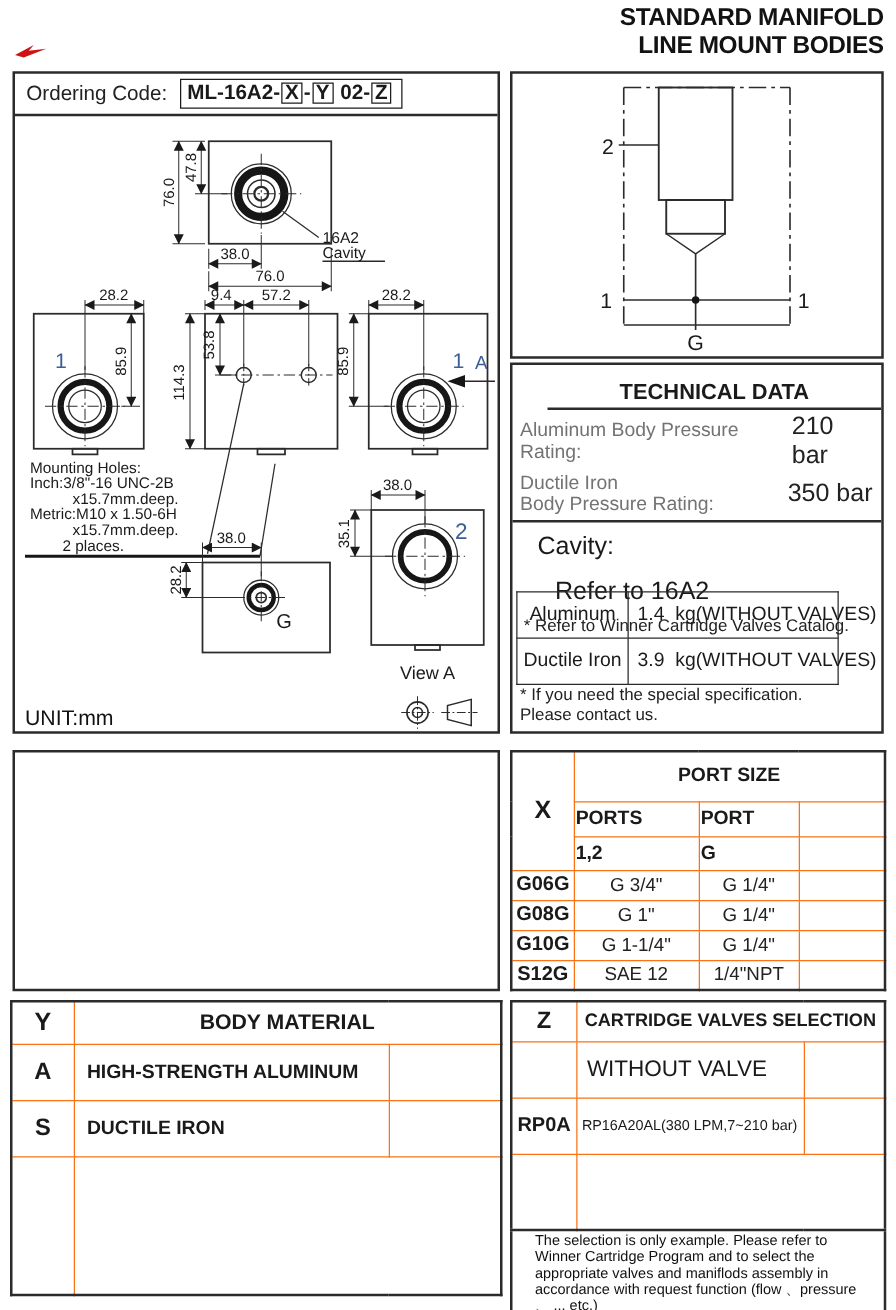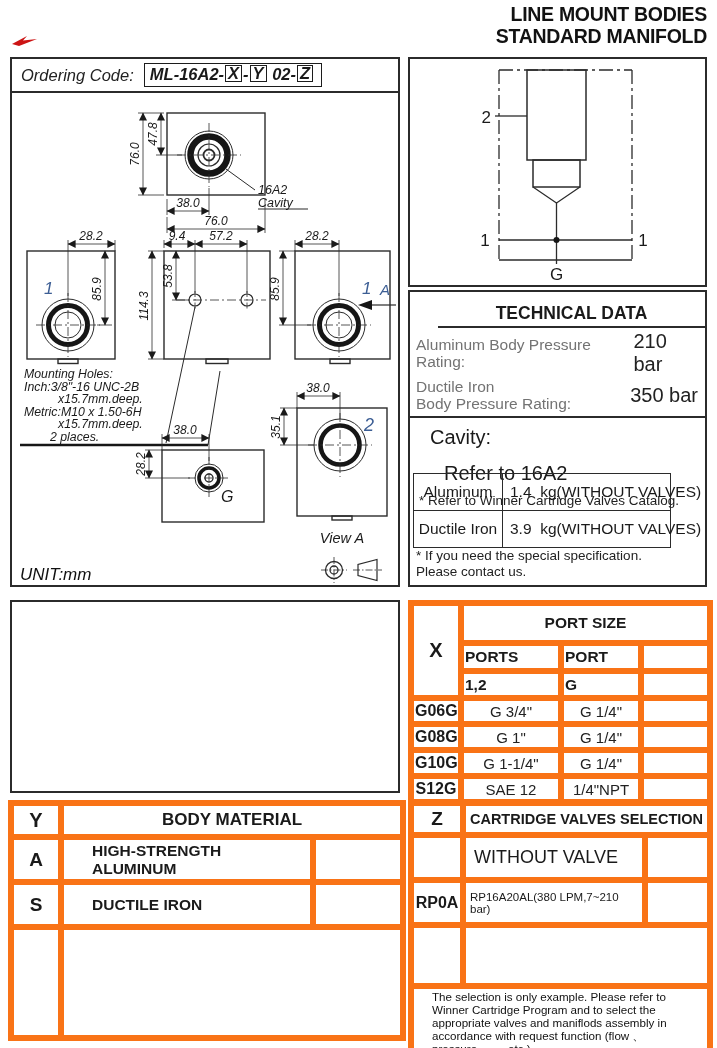--- a/index.html
+++ b/index.html
@@ -9,61 +9,61 @@
   }
   .abs{position:absolute;}
   .box{position:absolute;border:2px solid #2b2b2b;background:#fff;box-sizing:border-box;}
   .page-title{
     position:absolute;top:3px;right:10px;text-align:right;
     font-weight:bold;font-size:19.5px;line-height:22px;letter-spacing:-0.3px;color:#121212;
   }
   
   .order-row{display:flex;align-items:center;height:34px;border-bottom:2px solid #2b2b2b;box-sizing:border-box;}
   .order-label{font-size:16.5px;padding:0 10px 0 9px;color:#222;}
-  .order-codebox{border:1.6px solid #1c1c1c;padding:1px 7px 2px 5px;font-weight:bold;font-size:16.5px;display:inline-flex;align-items:flex-start;white-space:pre;}
+  .order-codebox{border:1.6px solid #1c1c1c;padding:1px 7px 2px 5px;font-weight:bold;font-size:16.5px;display:inline-flex;align-items:center;white-space:pre;}
   .boxed-letter{border:1.6px solid #1c1c1c;padding:0 2px;margin:0 1px;line-height:15px;display:inline-block;}
   
   .td-title{font-weight:bold;font-size:17.5px;text-align:center;padding:11px 0 2px;border-bottom:2px solid #2b2b2b;margin-left:28px;}
   .td-row{display:flex;justify-content:space-between;align-items:center;padding:2px 7px 0 6px;}
   .td-label{font-size:15.5px;color:#737373;white-space:pre-line;line-height:17px;}
   .td-value{font-size:20px;color:#222;}
   .td-sep{border-bottom:2px solid #2b2b2b;margin-top:4px;}
   .cavity-label{font-size:20px;padding:8px 0 0 20px;}
   .cavity-value{font-size:20px;padding:13px 0 0 34px;}
   .cavity-note{font-size:13.5px;padding:8px 0 0 9px;color:#222;}
   .wt-table{position:absolute;left:3px;right:3px;top:181px;border-collapse:collapse;width:258px;table-layout:fixed;}
   .wt-table td{border:1.5px solid #2b2b2b;height:34px;font-size:15.5px;}
   .wt-mat{width:86px;text-align:center;}
   .wt-val{padding-left:7px;white-space:pre;}
   .td-foot{position:absolute;left:6px;top:256px;font-size:13.5px;line-height:16px;white-space:pre-line;color:#222;}
   
   table.dt{border-collapse:collapse;table-layout:fixed;background:#fff;}
-  table.dt td{border:6px solid #f97316;overflow:hidden;}
+  table.dt td{border:1px solid #f97316;overflow:hidden;}
   .b2{border:2px solid #2b2b2b;}
   .hdr-x{font-weight:bold;font-size:20px;text-align:center;}
   .hdr-title{font-weight:bold;font-size:15.5px;text-align:center;}
   .sub-h{font-weight:bold;font-size:15.5px;text-align:left;}
   .code-cell{font-weight:bold;font-size:16px;text-align:center;}
   .val-cell{font-size:15px;text-align:center;color:#222;}
-  .mat-cell{font-weight:bold;font-size:15.5px;padding-left:28px;}
+  .mat-cell{font-weight:bold;font-size:15.5px;padding-left:10px;}
   .note-cell{font-size:11.6px;line-height:12.9px;padding:2px 18px;vertical-align:top;color:#111;}
 </style>
 </head>
 <body>
 
 <div class="page-title">
+  <div>STANDARD MANIFOLD</div>
   <div>LINE MOUNT BODIES</div>
-  <div>STANDARD MANIFOLD</div>
 </div>
 
 <svg class="abs" style="left:11px;top:36px" width="28" height="11" viewBox="0 0 28 11">
   <path d="M1,8 L16,0 L12,4.5 L26,3 L8,10 Z" fill="#cc1414"></path>
 </svg>
 
-<div class="box" style="left:10px;top:57px;width:390px;height:530px;font-style:italic;">
+<div class="box" style="left:10px;top:57px;width:390px;height:530px;">
   <div class="order-row">
     <span class="order-label">Ordering Code:</span>
     <span class="order-codebox"><span>ML-16A2-</span><span class="boxed-letter">X</span><span>-</span><span class="boxed-letter">Y</span><span> 02-</span><span class="boxed-letter">Z</span></span>
   </div>
 
   <svg width="386" height="492" viewBox="0 0 386 492" style="display:block" stroke-linecap="butt">
     <defs>
       <marker id="arr" viewBox="0 0 10 10" refX="9.5" refY="5" markerWidth="10" markerHeight="8" orient="auto-start-reverse" markerUnits="userSpaceOnUse">
         <path d="M0,0 L10,5 L0,10 z" fill="#1a1a1a"></path>
       </marker>

